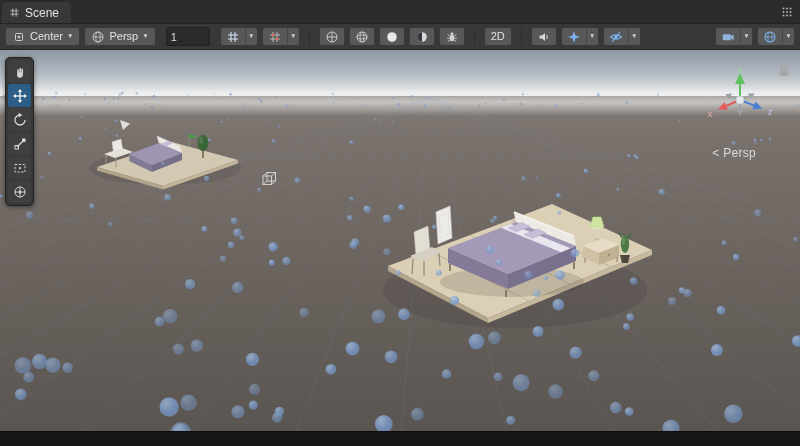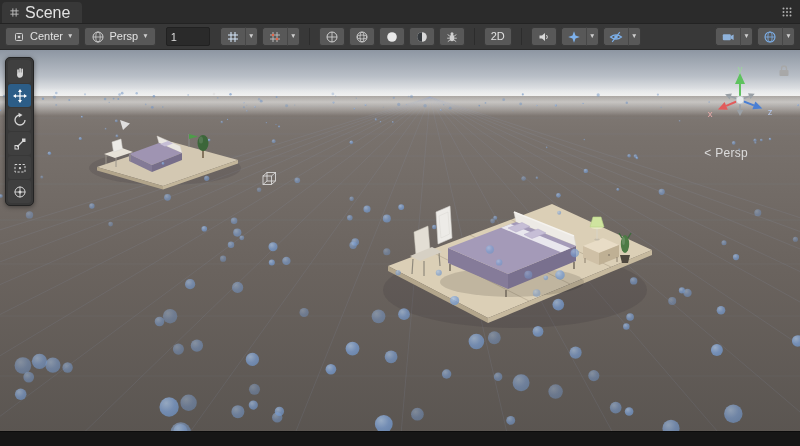--- a/index.html
+++ b/index.html
@@ -4,21 +4,21 @@
 <style>
   html,body{margin:0;padding:0;}
   body{width:800px;height:446px;overflow:hidden;background:#1e1e1e;
        font-family:"Liberation Sans",sans-serif;color:#dcdcdc;}
   .window{width:800px;height:446px;display:flex;flex-direction:column;background:#383838;}
 
   
   .tabbar{height:23px;background:#2b2b2b;border-bottom:1px solid #232323;
           display:flex;align-items:flex-end;padding-left:2px;}
   .tab{height:21px;background:#383838;border-radius:4px 4px 0 0;display:flex;
-       align-items:center;gap:5px;padding:0 12px 0 7px;font-size:16px;color:#e2e2e2;}
+       align-items:center;gap:5px;padding:0 12px 0 7px;font-size:12px;color:#e2e2e2;}
   .win-menu{margin-left:auto;align-self:center;margin-right:7px;display:flex;}
 
   
   .toolbar{height:25px;background:#383838;border-bottom:1px solid #292929;
            display:flex;align-items:center;padding:0 5px;gap:4px;}
   button{font-family:inherit;cursor:default;}
   .tb-btn{height:19px;background:#585858;border:1px solid #3a3a3a;border-radius:3px;
           color:#e2e2e2;font-size:11px;display:flex;align-items:center;gap:4px;
           padding:0 6px;line-height:1;}
   .icon-only{padding:0 5px;}
@@ -43,21 +43,21 @@
   .tools{position:absolute;left:5px;top:7px;background:#383838;border:1px solid #232323;
          border-radius:5px;padding:2px;display:flex;flex-direction:column;gap:1px;
          box-shadow:0 1px 5px rgba(0,0,0,.45);}
   .tool-btn{width:23px;height:23px;border-radius:3px;background:#3f3f3f;border:none;
             display:flex;align-items:center;justify-content:center;padding:0;}
   .tool-btn.sel{background:#2c5d87;}
 
   
   .gizmo-wrap{position:absolute;right:18px;top:14px;}
   .lock{position:absolute;right:10px;top:14px;}
-  .persp{position:absolute;right:52px;top:96px;font-size:12px;color:#dcdcdc;letter-spacing:.3px;}
+  .persp{position:absolute;right:44px;top:96px;font-size:12px;color:#dcdcdc;letter-spacing:.3px;}
 
   .bottombar{position:absolute;left:0;right:0;bottom:0;height:14px;background:#161616;
              border-top:1px solid #0c0c0c;}
 </style>
 </head>
 <body>
 
 <div class="window">
 
   <div class="tabbar">

